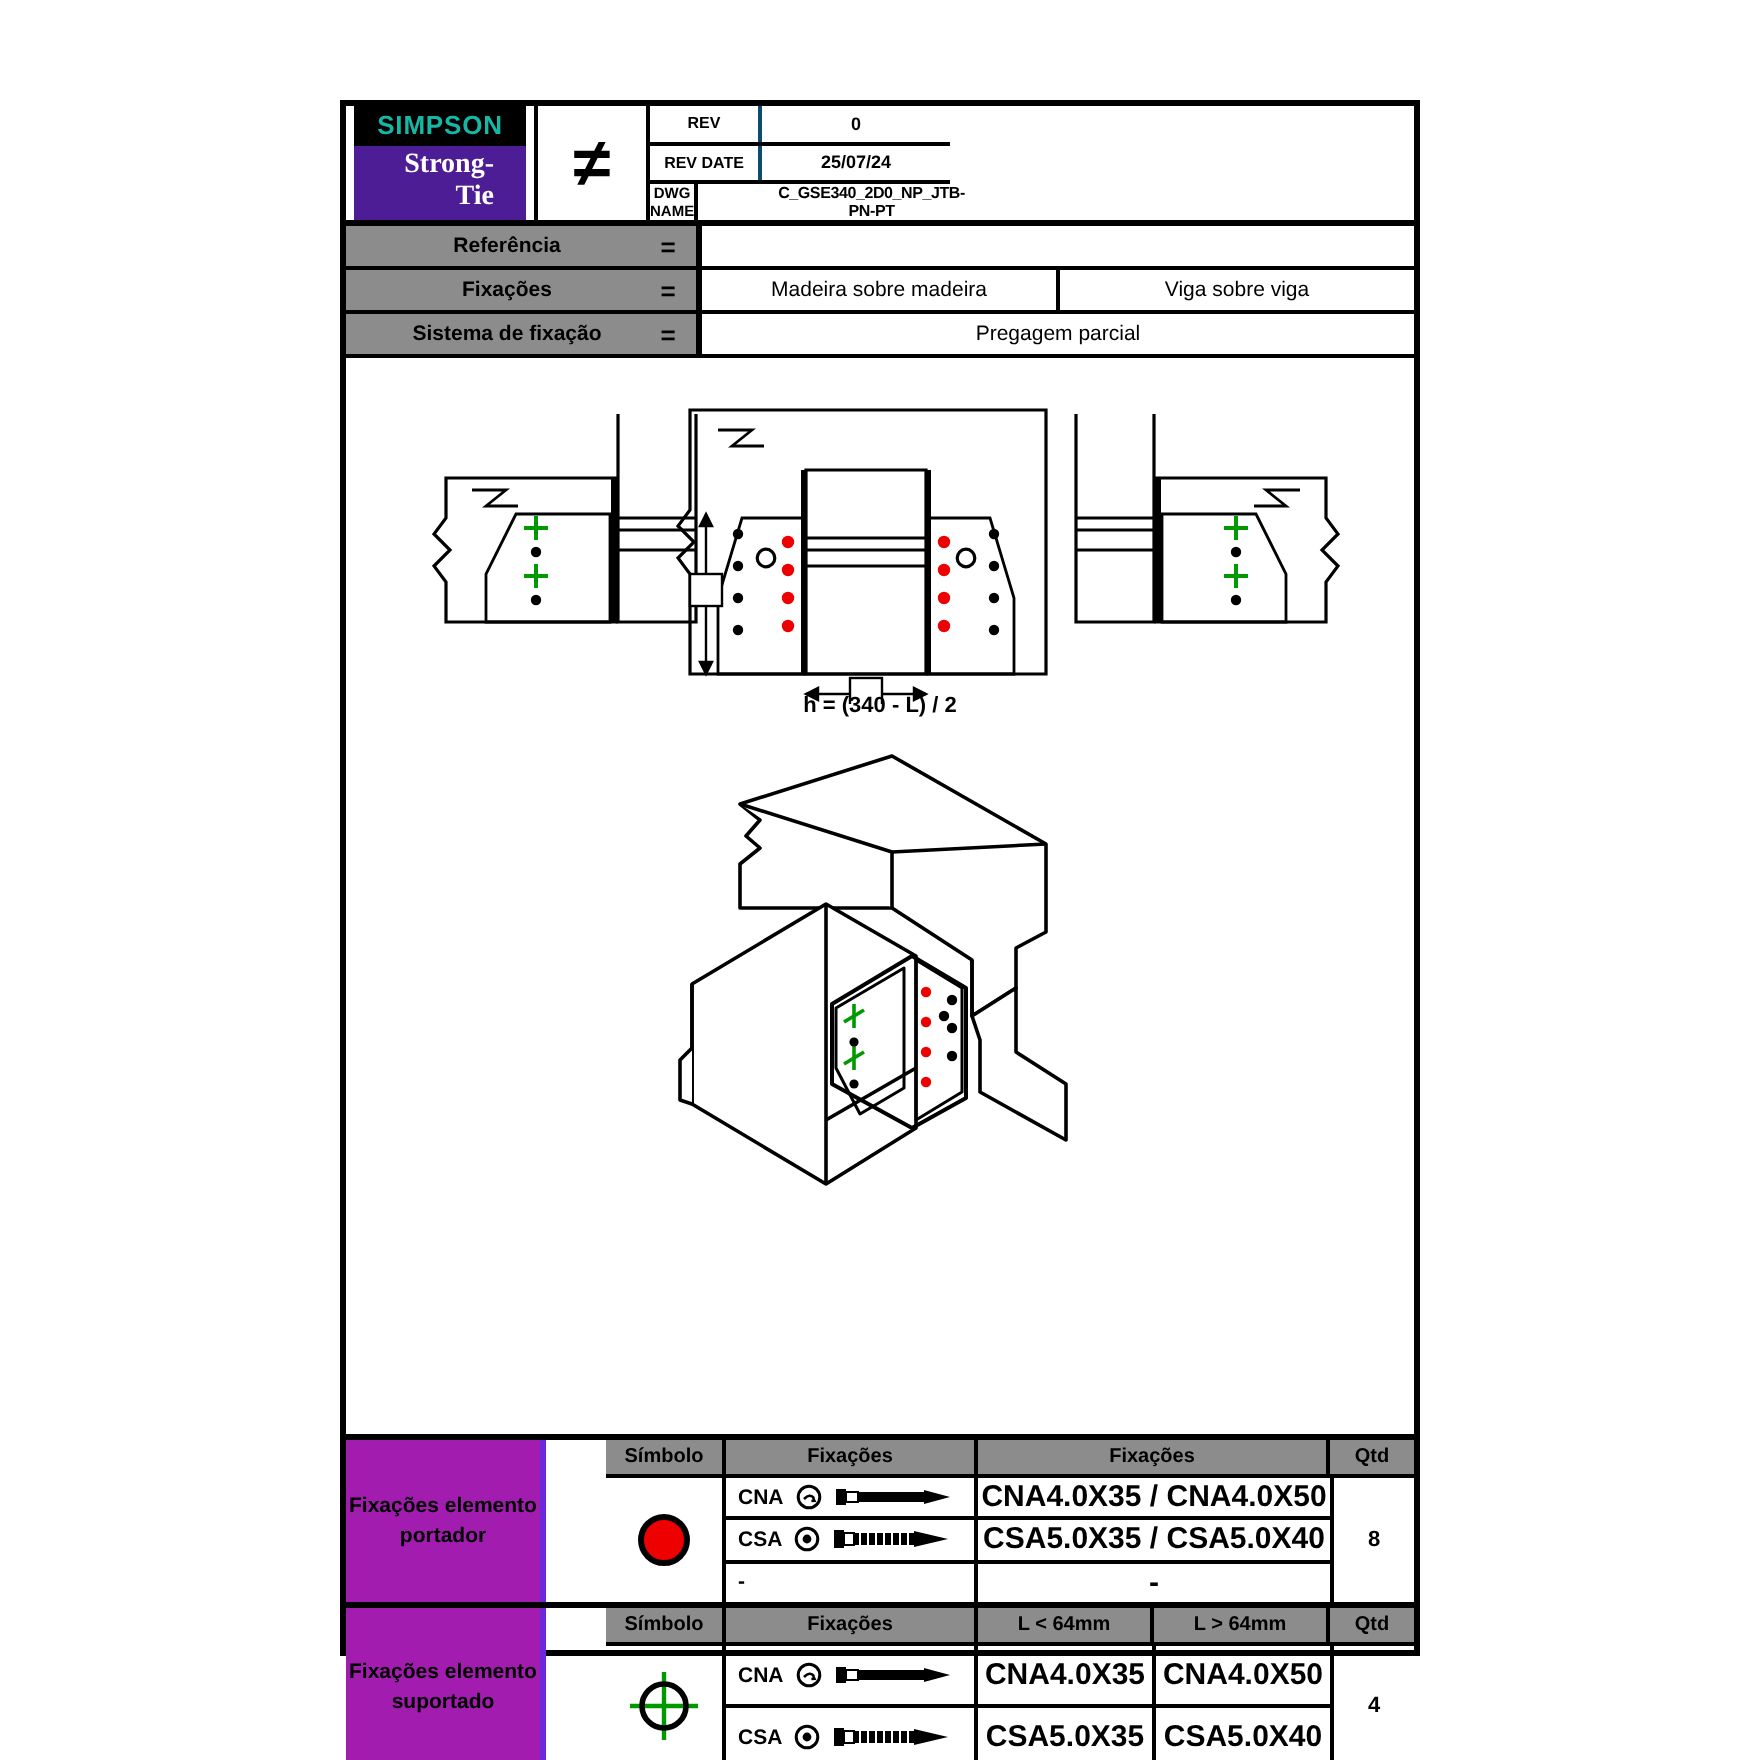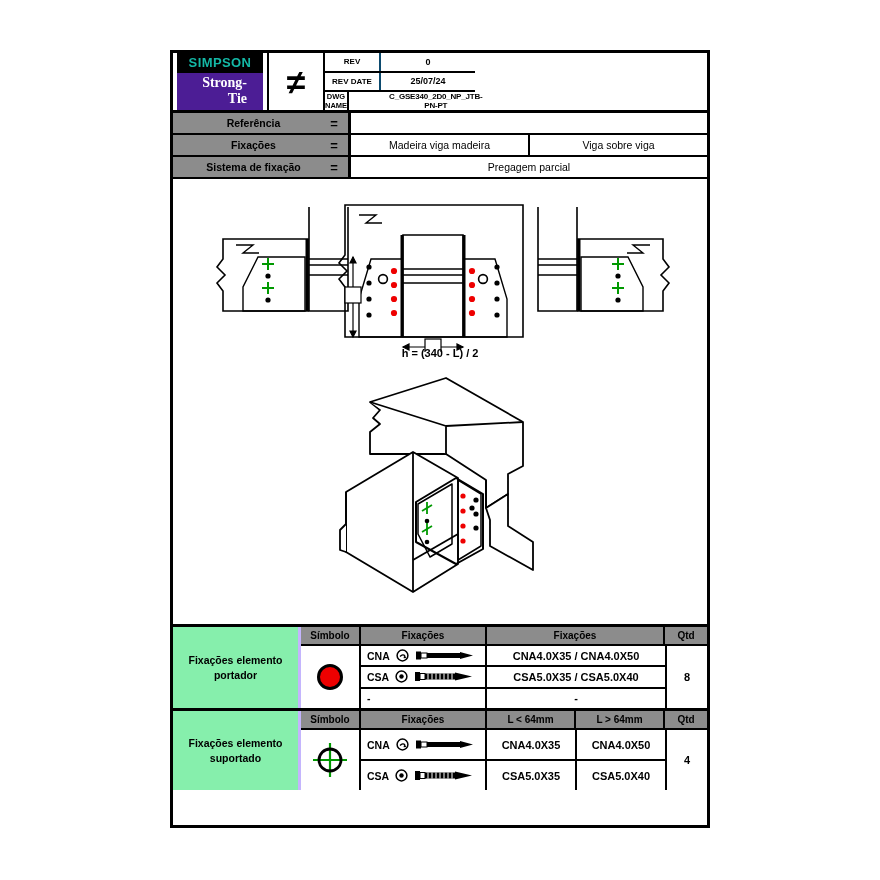--- a/index.html
+++ b/index.html
@@ -109,43 +109,43 @@
   .spec-val {
     flex: 1;
     display: flex; align-items: center; justify-content: center;
     font-size: 10.5px;
   }
   .spec-val.half { border-right: 2px solid #000; }
 
   
   .drawarea {
     position: relative;
-    height: 448px;
+    height: 541px;
     border-bottom: 3px solid #000;
     overflow: hidden;
   }
   .formula {
     position: absolute;
     left: 0; right: 0; top: 168px;
     text-align: center;
     font-size: 11px; font-weight: bold;
   }
 
   
   .legend { display: flex; border-bottom: 3px solid #000; }
   .legend:last-child { border-bottom: none; }
   .leg-name {
-    width: 128px;
-    background: #86efac;
-    border-right: 3px solid #c4b5fd;
+    width: 100px;
+    background: #a21caf;
+    border-right: 3px solid #6d28d9;
     display: flex; align-items: center; justify-content: center;
     text-align: center;
     font-size: 10.5px; font-weight: bold; line-height: 1.35;
   }
-  .leg-body { flex: 1; display: flex; flex-direction: column; }
+  .leg-body { flex: 1; display: flex; flex-direction: column; padding-left: 30px; }
   .leg-head { display: flex; height: 19px; background: #8c8c8c; border-bottom: 2px solid #000; }
   .leg-head div {
     display: flex; align-items: center; justify-content: center;
     font-size: 10px; font-weight: bold;
     border-right: 2px solid #000;
   }
   .leg-head div:last-child { border-right: none; }
   .leg-main { flex: 1; display: flex; }
   .col-sym {
     width: 60px; border-right: 2px solid #000;
@@ -156,21 +156,21 @@
   .leg-row:last-child { border-bottom: none; }
   .cell-fix {
     width: 126px; border-right: 2px solid #000;
     display: flex; align-items: center; gap: 6px;
     padding-left: 6px;
     font-size: 10.5px; font-weight: bold;
   }
   .cell-desc {
     flex: 1;
     display: flex; align-items: center; justify-content: center;
-    font-size: 11px; font-weight: bold;
+    font-size: 15px; font-weight: bold;
     border-right: 2px solid #000;
   }
   .cell-desc:last-child { border-right: none; }
   .col-qtd {
     width: 42px; border-left: 2px solid #000;
     display: flex; align-items: center; justify-content: center;
     font-size: 11px; font-weight: bold;
   }
   .leg-head .hd-sym { width: 60px; }
   .leg-head .hd-fix { width: 126px; }
@@ -221,21 +221,21 @@
       <span class="txt">Referência</span>
       <span class="eq">=</span>
     </div>
   </div>
 
   <div class="specrow">
     <div class="spec-label">
       <span class="txt">Fixações</span>
       <span class="eq">=</span>
     </div>
-    <div class="spec-val half">Madeira viga madeira</div>
+    <div class="spec-val half">Madeira sobre madeira</div>
     <div class="spec-val">Viga sobre viga</div>
   </div>
 
   <div class="specrow">
     <div class="spec-label">
       <span class="txt">Sistema de fixação</span>
       <span class="eq">=</span>
     </div>
     <div class="spec-val">Pregagem parcial</div>
   </div>

